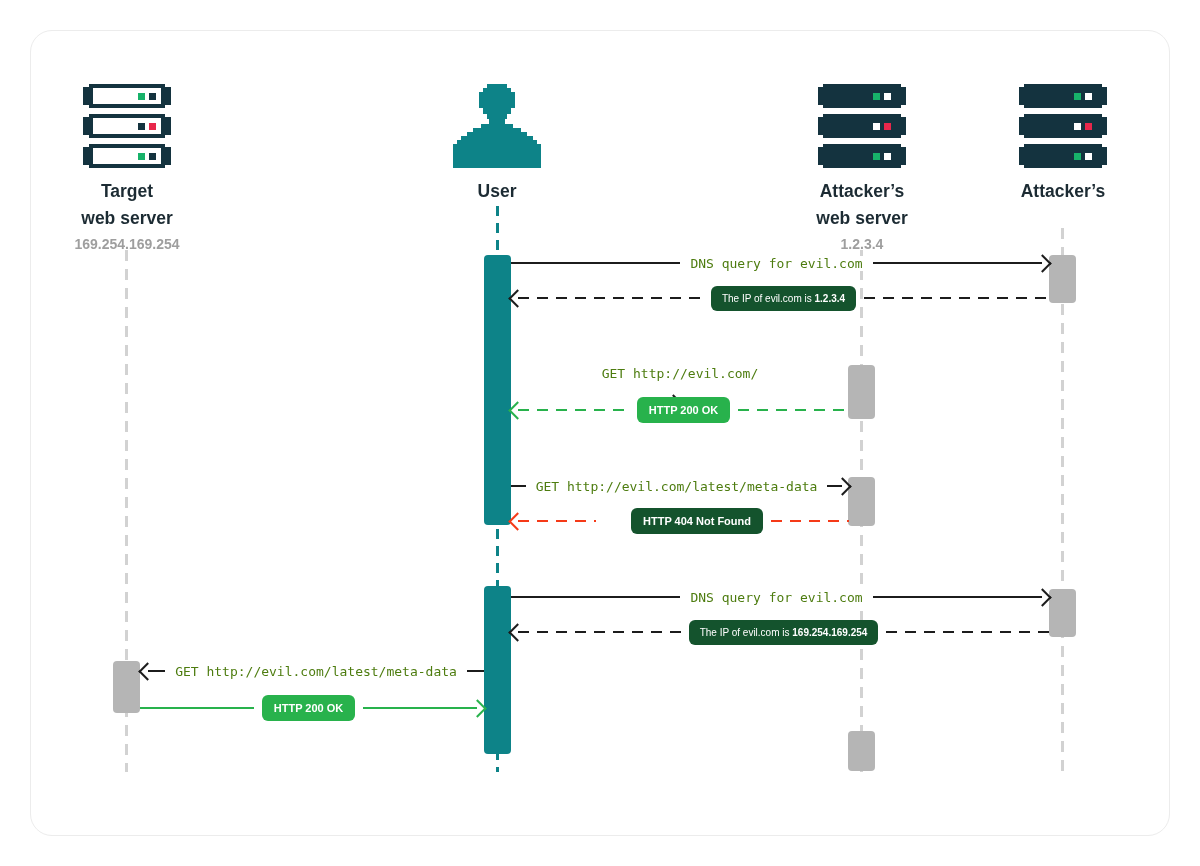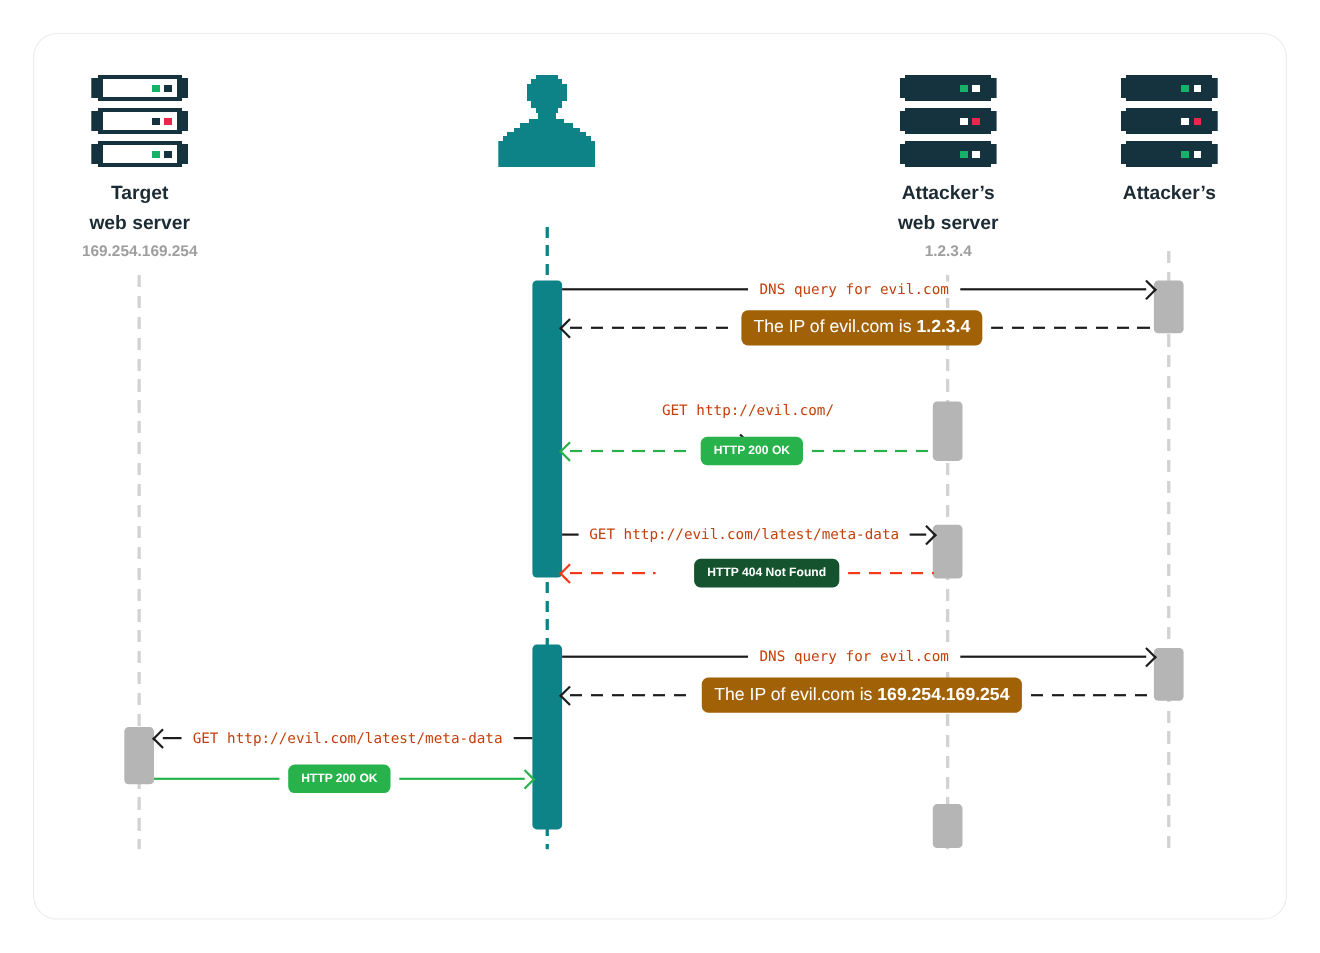--- a/index.html
+++ b/index.html
@@ -6,46 +6,46 @@
   #stage {
     position:relative; width:1200px; height:866px;
     font-family:"Liberation Sans", sans-serif;
     background:#ffffff; overflow:hidden;
   }
   .card {
     position:absolute; left:30px; top:30px; width:1138px; height:804px;
     border:1.5px solid #ececec; border-radius:22px; background:#ffffff;
   }
   
-  .actor { position:absolute; top:68px; width:180px; text-align:center; z-index:4; }
+  .actor { position:absolute; top:84px; width:180px; text-align:center; z-index:4; }
   .actor svg { display:block; margin:0 auto; }
   .actor-name { margin-top:10px; font-size:17.5px; font-weight:bold; color:#1c2b33; line-height:27px; }
   .actor-name span { display:block; }
   .actor-ip { margin-top:4px; font-size:14px; font-weight:600; color:#9e9e9e; min-height:17px; }
   
   .lifeline { position:absolute; width:2.5px; z-index:1; }
   .lifeline.gray { background:repeating-linear-gradient(180deg,#d2d2d2 0 11px,transparent 11px 19px); }
   .lifeline.teal { background:repeating-linear-gradient(180deg,#0d8388 0 10px,transparent 10px 17px); }
   
   .bar { position:absolute; width:27px; border-radius:4px; z-index:2; }
   .bar.teal { background:#0d8388; }
   .bar.gray { background:#b5b5b5; }
   
   .msg { position:absolute; height:32px; display:flex; align-items:center; gap:8px; z-index:3; --c:#1c1c1c; }
   .seg { flex:1; height:2.5px; min-width:6px; }
   .seg.solid { background:var(--c); }
   .seg.dashed { background:repeating-linear-gradient(90deg,var(--c) 0 11px,transparent 11px 19px); }
   .head { flex:none; width:11px; height:11px; border-top:2.5px solid var(--c); border-right:2.5px solid var(--c); }
   .head.right { transform:rotate(45deg); margin-left:-14px; }
   .head.left  { transform:rotate(-135deg); margin-right:-14px; }
-  .mlabel { flex:none; font-family:"DejaVu Sans Mono", monospace; font-size:13px; color:#c2410c; white-space:nowrap; padding:0 2px; background:#fff; }
+  .mlabel { flex:none; font-family:"DejaVu Sans Mono", monospace; font-size:13px; color:#4d7c0f; white-space:nowrap; padding:0 2px; background:#fff; }
   .badge { flex:none; padding:7px 12px; border-radius:6px; color:#ffffff; font-size:11px; font-weight:bold; white-space:nowrap; }
   .badge.green { background:#28b24c; }
   .badge.red { background:#14532d;margin-left:27px; }
-  .badge.dark { background:#a16207; font-weight:normal; font-size:16px; padding:7px 11px; }
+  .badge.dark { background:#14532d; font-weight:normal; font-size:10px; padding:7px 11px; }
   .badge.dark b { font-weight:bold; }
 </style>
 </head>
 <body>
 
 <div id="stage">
   <div class="card"></div>
 
   <div class="actor" style="left:37px;">
     <svg width="88" height="84" viewBox="0 0 88 84">
@@ -84,20 +84,23 @@
         <rect x="34" y="30" width="20" height="5"></rect>
         <rect x="36" y="35" width="16" height="5"></rect>
         <rect x="28" y="40" width="32" height="4"></rect>
         <rect x="20" y="44" width="48" height="4"></rect>
         <rect x="14" y="48" width="60" height="4"></rect>
         <rect x="8" y="52" width="72" height="4"></rect>
         <rect x="4" y="56" width="80" height="4"></rect>
         <rect x="0" y="60" width="88" height="24"></rect>
       </g>
     </svg>
+    <div class="actor-name">
+      <span>User</span>
+    </div>
   </div>
 
   <div class="actor" style="left:772px;">
     <svg width="88" height="84" viewBox="0 0 88 84">
       <g shape-rendering="crispEdges">
         <rect x="0" y="3" width="88" height="18" fill="#14333f"></rect>
           <rect x="5" y="0" width="78" height="24" fill="#14333f"></rect>
         <rect x="55" y="9" width="7" height="7" fill="#17b26a"></rect>
           <rect x="66" y="9" width="7" height="7" fill="#ffffff"></rect>
         <rect x="0" y="33" width="88" height="18" fill="#14333f"></rect>

